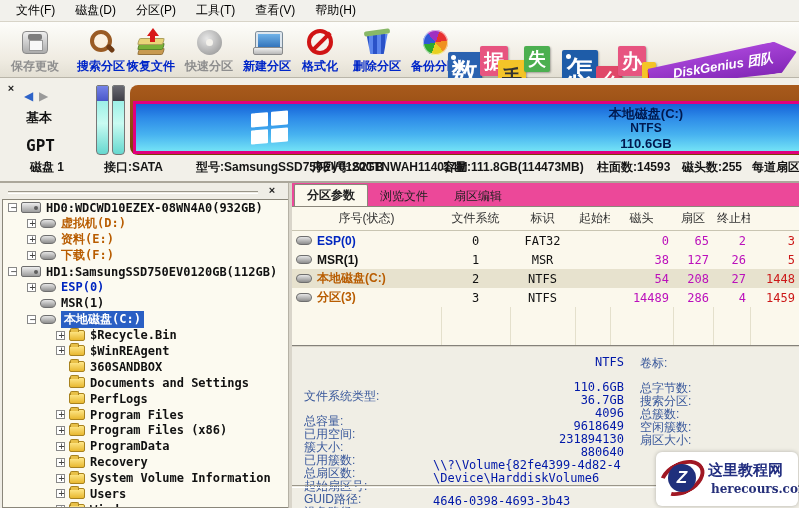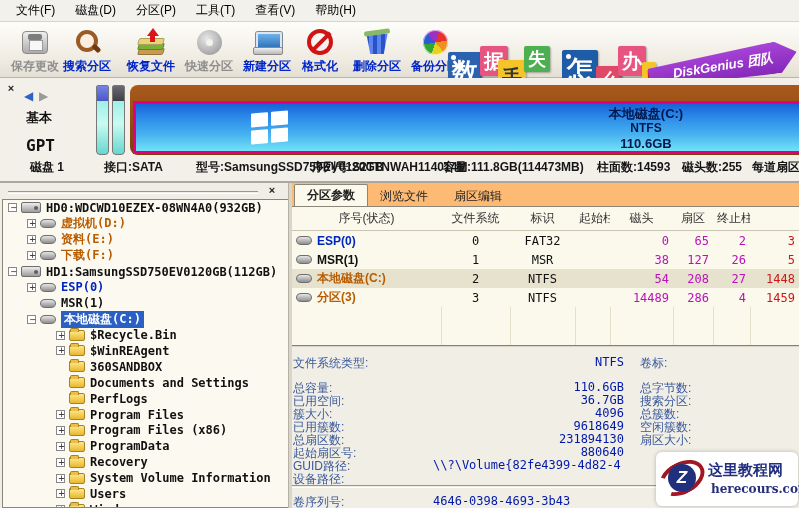--- a/index.html
+++ b/index.html
@@ -103,42 +103,42 @@
   .ic-drive { width:16px; height:9px; min-width:16px; background:linear-gradient(#E6E6E6,#8E8E8E); border:1px solid #6E6E6E; border-radius:45%/70%; }
   .ic-folder { width:16px; height:11px; min-width:16px; background:linear-gradient(#FFE88A,#E8B830); border:1px solid #A8821E; border-radius:1px 2px 2px 2px; position:relative; }
   .ic-folder::before { content:""; position:absolute; left:0; top:-3px; width:7px; height:3px; background:#E8C048; border:1px solid #A8821E; border-bottom:none; border-radius:2px 2px 0 0; }
   .c-black { color:#111; } .c-orange { color:#B85C00; } .c-blue { color:#0026C0; }
   .ti.selected .tl { background:#2A5FC4; color:#fff; padding:0 3px; }
 
   
   #splitter { left:288px; top:183px; width:4px; height:325px; background:#D9D5CA; border-left:1px solid #B5B1A5; }
 
   
-  #rightpanel { left:292px; top:183px; width:507px; height:325px; background:#fdba74; }
+  #rightpanel { left:292px; top:183px; width:507px; height:325px; background:#ec4899; }
   #tabbar { left:0; top:0; width:507px; height:23px; }
   .tab { position:absolute; top:3px; height:20px; padding:0 12px; display:flex; align-items:center; font-size:12px; color:#222; cursor:pointer; }
   .tab.active { top:1px; height:22px; background:#FBF8EC; border:1px solid #8A867A; border-bottom:none; border-radius:2px 2px 0 0; font-weight:bold; }
   #tab-0 { left:2px; } #tab-1 { left:76px; } #tab-2 { left:150px; }
 
   #tablearea { left:0; top:23px; width:507px; height:139px; background:#FBF8EC; border-top:1px solid #8A867A; overflow:hidden; }
   .trow { display:grid; grid-template-columns:149px 69px 65px 35px 63px 40px 37px 49px; height:19px; align-items:center; }
   #thead { height:24px; border-bottom:1px solid #C9C5B2; color:#333; }
   #thead .cell { font-size:12px; }
   .cell { padding:0 4px; overflow:hidden; white-space:nowrap; }
   .cell.cc { text-align:center; } .cell.cr { text-align:right; }
   .vol { display:flex; align-items:center; gap:5px; font-weight:bold; }
   .trow .num { font-family:"DejaVu Sans Mono",monospace; font-size:12px; }
   .mag { color:#BB10BB; } .red { color:#CC1818; }
   .trow.selected { background:#E7E2CE; }
   #colgrid { position:absolute; left:0; top:100px; width:507px; height:39px; }
   #colgrid i { position:absolute; top:0; width:1px; height:39px; background:#E4E0CC; }
 
   #details { left:0; top:162px; width:507px; height:163px; background:#F0EEE5; border-top:2px groove #D8D4C8; }
   .drow { position:absolute; height:13px; width:507px; font-size:12px; white-space:nowrap; }
-  .dlab { position:absolute; left:1px; color:#39589B; }
+  .dlab { position:absolute; left:12px; color:#39589B;margin-top:33px; }
   .dval { position:absolute; left:0; width:332px; text-align:right; color:#0018A8; font-family:"DejaVu Sans Mono",monospace; font-size:12px; }
   .dval.pathv { left:141px; width:auto; text-align:left; }
   .dlab2 { position:absolute; left:348px; color:#39589B;text-align:center; }
   #dsep { position:absolute; left:0px; top:138px; width:507px; height:3px; border-top:1px solid #9A968A; border-bottom:1px solid #FFF; }
 
   
   #watermark { left:656px; top:452px; width:142px; height:54px; background:#fff; border-radius:6px; box-shadow:0 0 4px rgba(0,0,0,.25); }
   #wm-swoosh { position:absolute; left:2px; top:10px; width:48px; height:32px; border:4px solid #A01824; border-radius:50%; border-left-color:transparent; transform:rotate(-28deg); }
   #wm-circle { position:absolute; left:12px; top:12px; width:28px; height:28px; border-radius:50%; background:#20307C; color:#fff; font-weight:bold; font-size:17px; display:flex; align-items:center; justify-content:center; font-style:italic; }
   #wm-name { position:absolute; left:52px; top:9px; font-size:15px; font-weight:bold; color:#222E80; }
@@ -156,21 +156,21 @@
   <span class="menu-item">帮助(H)</span>
 </div>
 
 <div id="toolbar" class="abs">
   <div class="tb-btn disabled" style="left:6px">
     <div class="tb-ic">
         <div class="i-save"></div>
       </div>
     <span class="lbl">保存更改</span>
   </div>
-  <div class="tb-btn" style="left:58px">
+  <div class="tb-btn" style="left:72px">
     <div class="tb-ic">
         <div class="i-search"></div>
       </div>
     <span class="lbl">搜索分区</span>
   </div>
   <div class="tb-btn" style="left:122px">
     <div class="tb-ic">
         <div class="i-recover">
           <span class="l1"></span>
           <span class="l2"></span>
@@ -510,20 +510,21 @@
     <div class="drow" style="top:98px">
         <span class="dlab">起始扇区号:</span>
         <span class="dval">880640</span>
       </div>
     <div class="drow" style="top:111px">
         <span class="dlab">GUID路径:</span>
         <span class="dval pathv">\\?\Volume{82fe4399-4d82-4</span>
       </div>
     <div class="drow" style="top:124px">
         <span class="dlab">设备路径:</span>
+        <span class="dval pathv">\Device\HarddiskVolume6</span>
       </div>
     <div id="dsep"></div>
     <div class="drow" style="top:147px">
         <span class="dlab">卷序列号:</span>
         <span class="dval pathv">4646-0398-4693-3b43</span>
       </div>
   </div>
 </div>
 
 <div id="watermark" class="abs">

